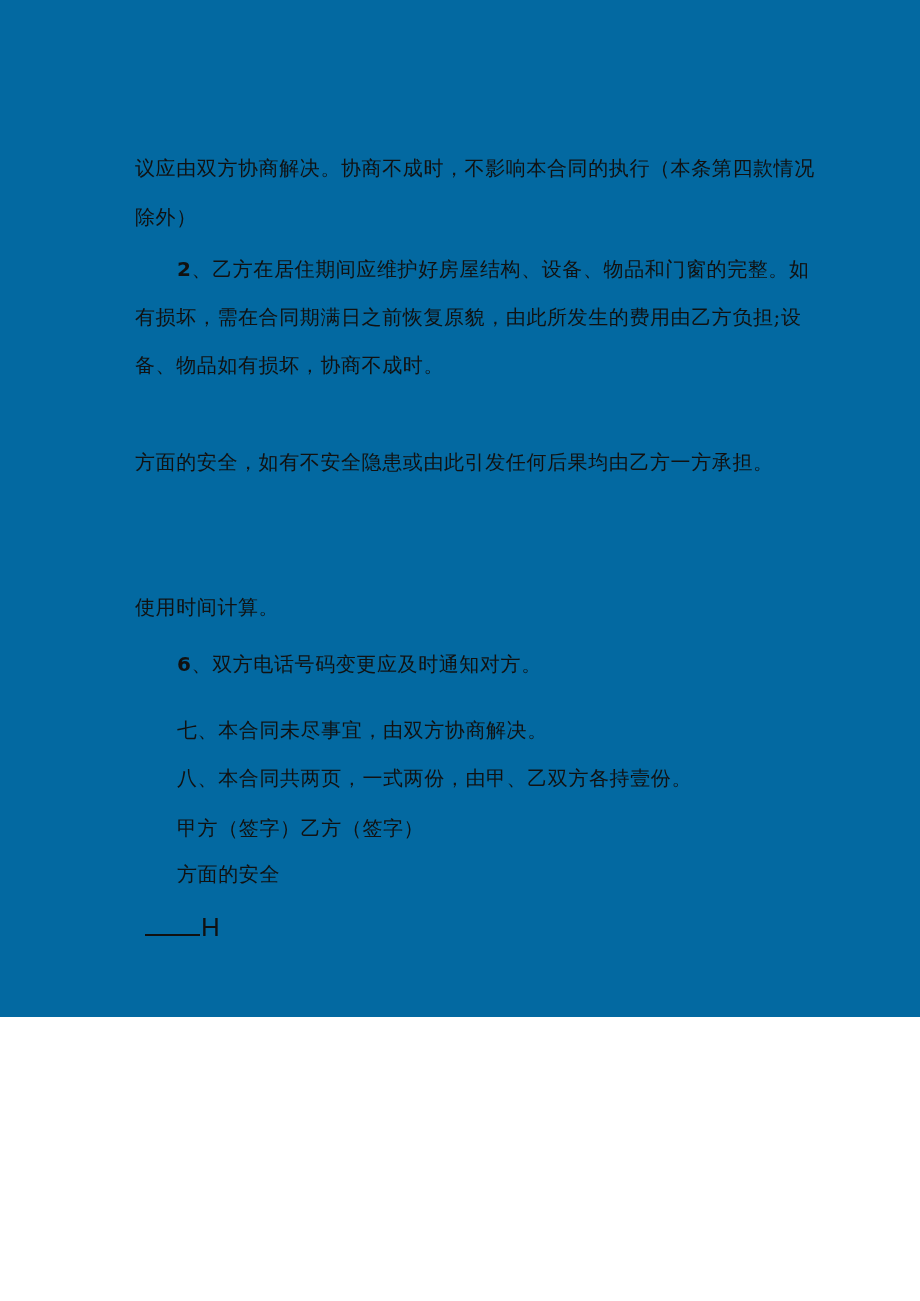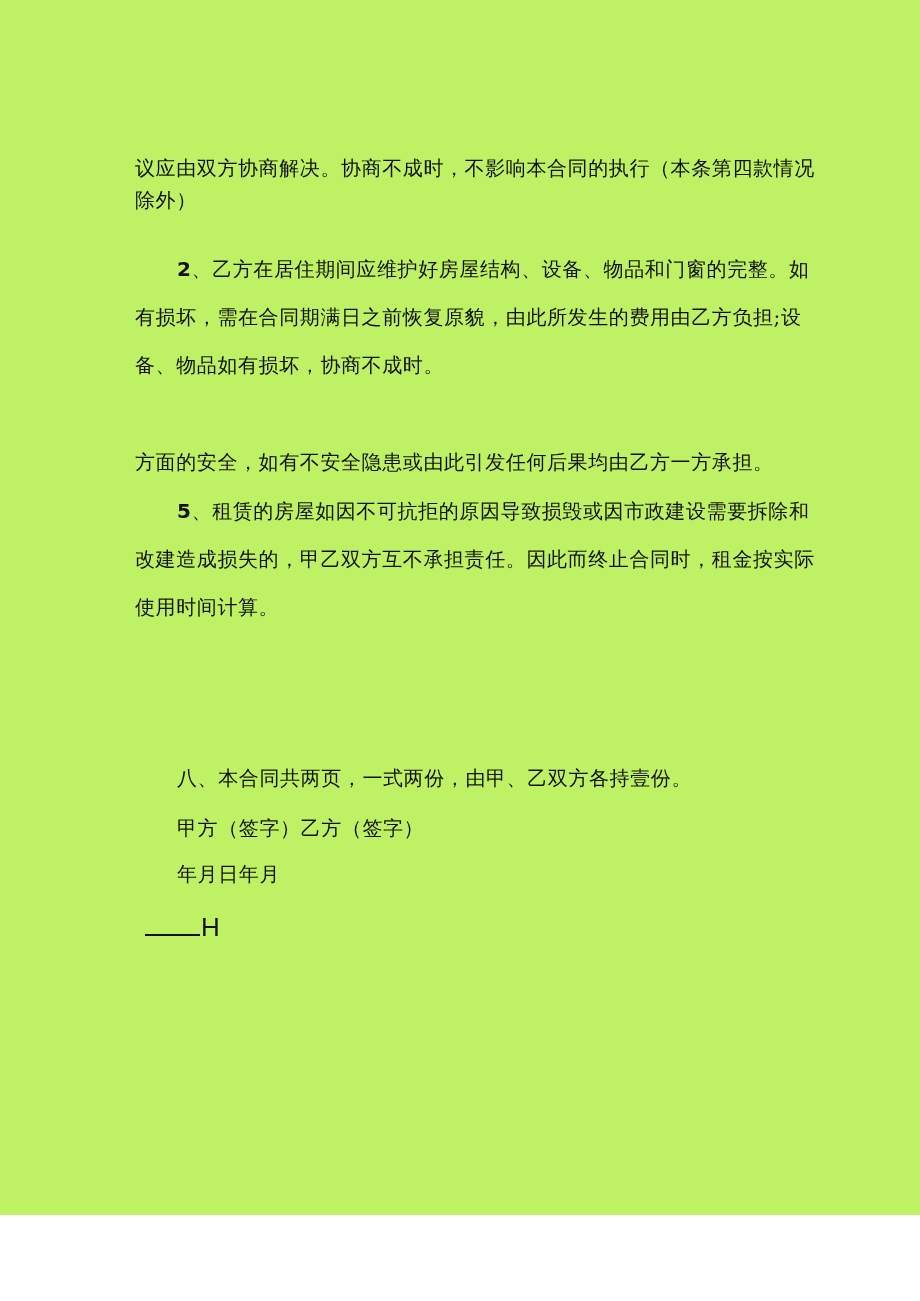--- a/index.html
+++ b/index.html
@@ -1,43 +1,43 @@
 <!DOCTYPE html>
 <html><head>
 <meta charset="utf-8">
 <style>
   html, body { margin:0; padding:0; background:#ffffff; }
   body { width:920px; height:1301px; position:relative; overflow:hidden;
          font-family:"DejaVu Serif", "Liberation Serif", serif; color:#111; }
-  .page { position:absolute; left:0; top:0; width:920px; height:1215px; background:#bef264;text-align:center; }
+  .page { position:absolute; left:0; top:0; width:920px; height:1017px; background:#0369a1;text-align:center; }
   .line { position:absolute; left:135px; font-size:20px; line-height:24px; white-space:nowrap; letter-spacing:0.6px; }
   .indent { left:177px; }
   .num { font-family:"DejaVu Sans", "Liberation Sans", sans-serif; font-weight:bold; }
   .sig-h { position:absolute; left:145px; top:912px; font-family:"Liberation Sans", sans-serif; font-size:26px; line-height:30px; }
   .sig-h .rule { display:inline-block; width:55px; border-bottom:2px solid #111; vertical-align:baseline; margin-right:1px; }
 </style>
 </head>
 <body>
 
 <div class="page">
 
   <div class="line" style="top:156px">议应由双方协商解决。协商不成时，不影响本合同的执行（本条第四款情况</div>
-  <div class="line" style="top:188px">除外）</div>
+  <div class="line" style="top:205px">除外）</div>
 
   <div class="line indent" style="top:257px"><span class="num">2</span><span>、乙方在居住期间应维护好房屋结构、设备、物品和门窗的完整。如</span></div>
   <div class="line" style="top:305px">有损坏，需在合同期满日之前恢复原貌，由此所发生的费用由乙方负担;设</div>
   <div class="line" style="top:353px">备、物品如有损坏，协商不成时。</div>
 
   <div class="line" style="top:450px">方面的安全，如有不安全隐患或由此引发任何后果均由乙方一方承担。</div>
 
-  <div class="line indent" style="top:499px"><span class="num">5</span><span>、租赁的房屋如因不可抗拒的原因导致损毁或因市政建设需要拆除和</span></div>
-  <div class="line" style="top:547px">改建造成损失的，甲乙双方互不承担责任。因此而终止合同时，租金按实际</div>
   <div class="line" style="top:595px">使用时间计算。</div>
 
+  <div class="line indent" style="top:652px"><span class="num">6</span><span>、双方电话号码变更应及时通知对方。</span></div>
 
+  <div class="line indent" style="top:718px">七、本合同未尽事宜，由双方协商解决。</div>
   <div class="line indent" style="top:766px">八、本合同共两页，一式两份，由甲、乙双方各持壹份。</div>
 
   <div class="line indent" style="top:816px">甲方（签字）乙方（签字）</div>
-  <div class="line indent" style="top:862px">年月日年月</div>
+  <div class="line indent" style="top:862px">方面的安全</div>
 
   <div class="sig-h"><span class="rule"></span><span>H</span></div>
 
 </div>
 
 </body></html>

